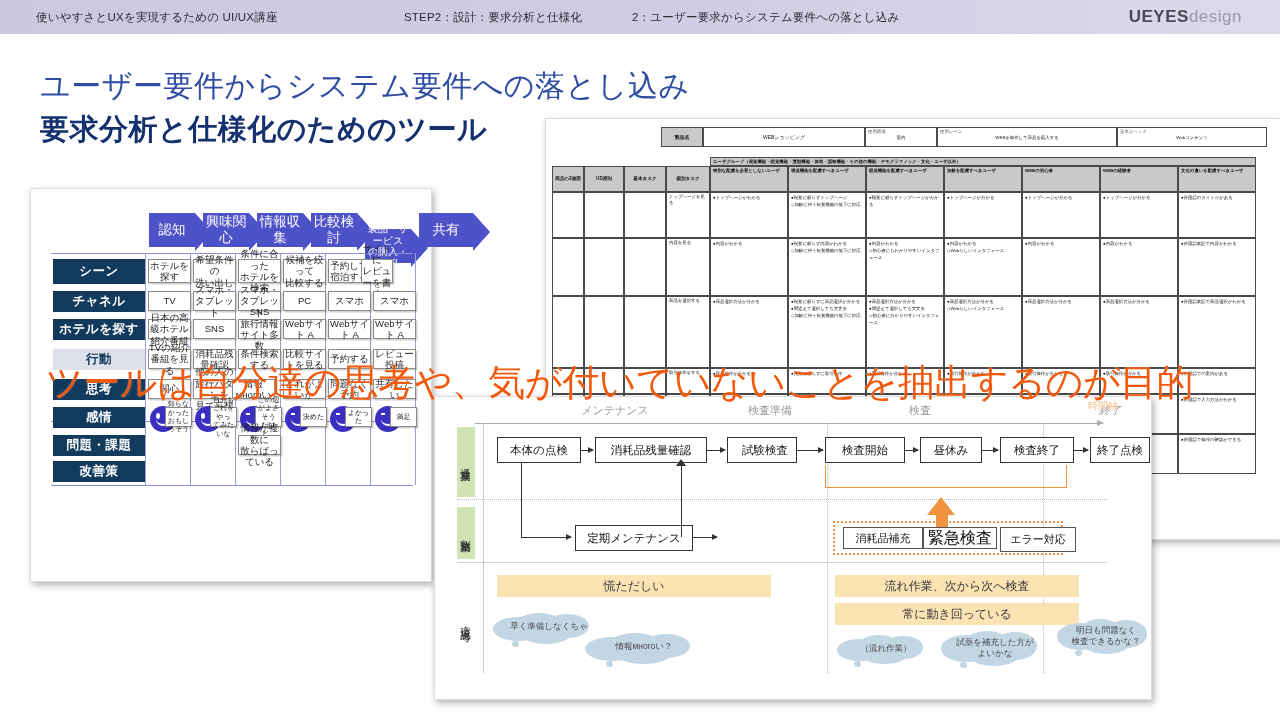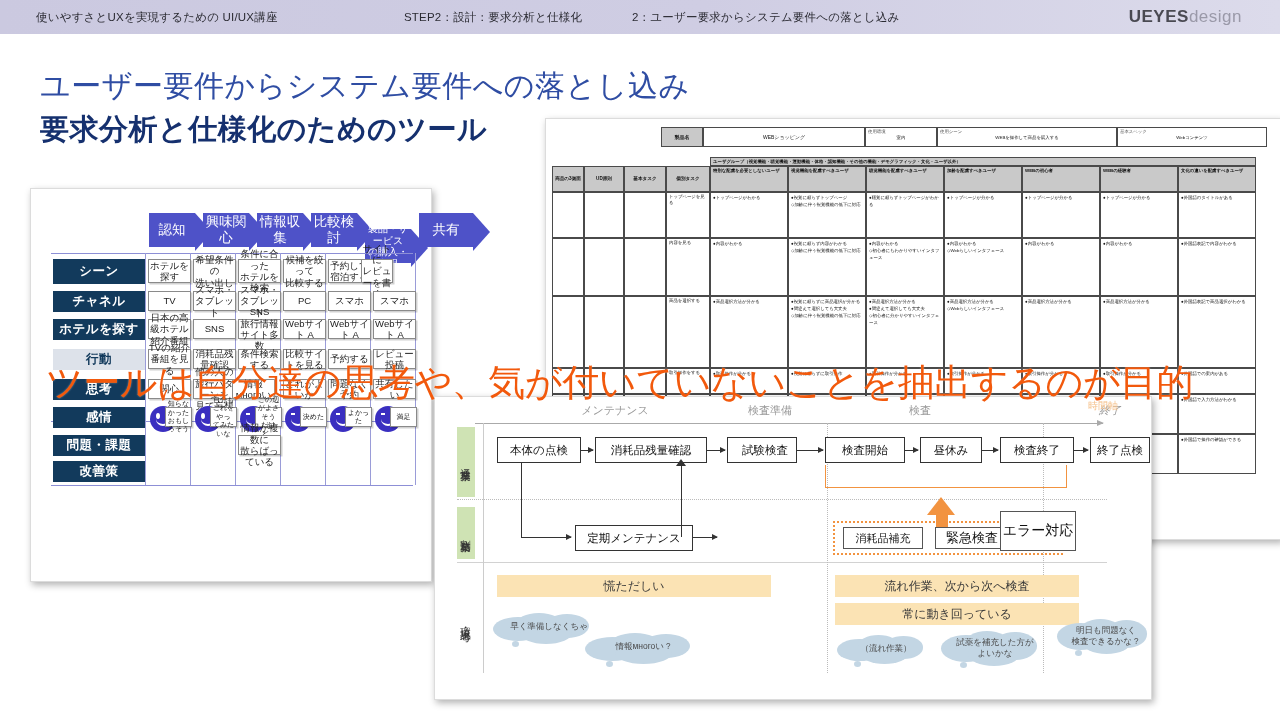--- a/index.html
+++ b/index.html
@@ -355,22 +355,22 @@
       <div class="connv" style="left:86px;top:66px;height:75px;"></div>
       <div class="conn" style="left:86px;top:140px;width:50px;"></div>
       <div class="conn" style="left:258px;top:140px;width:24px;background:#333;"></div>
       <div class="connv" style="left:246px;top:68px;height:72px;"></div>
       <div style="left:241px;top:62px;width:0;height:0;border-left:5px solid transparent;border-right:5px solid transparent;border-bottom:7px solid #333;position:absolute;"></div>
       <div class="orangebr" style="left:390px;top:68px;width:240px;height:22px;"></div>
       <div style="left:492px;top:100px;position:absolute;width:0;height:0;border-left:14px solid transparent;border-right:14px solid transparent;border-bottom:18px solid #f29340;"></div>
       <div style="left:501px;top:116px;position:absolute;width:12px;height:18px;background:#f29340;"></div>
       <div class="dotbox" style="left:398px;top:124px;width:230px;height:34px;"></div>
       <div class="node" style="left:408px;top:130px;width:80px;height:22px;border:1px solid #555;font-size:11px;">消耗品補充</div>
-      <div class="node" style="left:500px;top:130px;width:74px;height:22px;border:1px solid #555;font-size:13px;">緊急検査</div>
-      <div class="node" style="left:565px;top:114px;width:76px;height:40px;border:1px solid #555;font-size:14px;">エラー対応</div>
+      <div class="node" style="left:488px;top:130px;width:74px;height:22px;border:1px solid #555;font-size:16px;">緊急検査</div>
+      <div class="node" style="left:565px;top:130px;width:76px;height:25px;border:1px solid #555;font-size:11px;">エラー対応</div>
       <div class="yellow" style="left:62px;top:178px;width:274px;height:22px;">慌ただしい</div>
       <div class="yellow" style="left:400px;top:178px;width:244px;height:22px;">流れ作業、次から次へ検査</div>
       <div class="yellow" style="left:400px;top:206px;width:244px;height:22px;">常に動き回っている</div>
       <div style="position:absolute;left:58px;top:216px;width:104px;height:30px;">
         <div class="cloud" style="left:0px;top:4px;width:49.92px;height:24px;"></div>
         <div class="cloud" style="left:22.88px;top:0px;width:45.76px;height:23.400000000000002px;"></div>
         <div class="cloud" style="left:52px;top:1.2px;width:43.68px;height:24px;"></div>
         <div class="cloud" style="left:27.04px;top:9px;width:52px;height:21.599999999999998px;"></div>
         <div class="cloud" style="left:18.72px;top:27.6px;width:7px;height:6px;"></div>
       </div>

